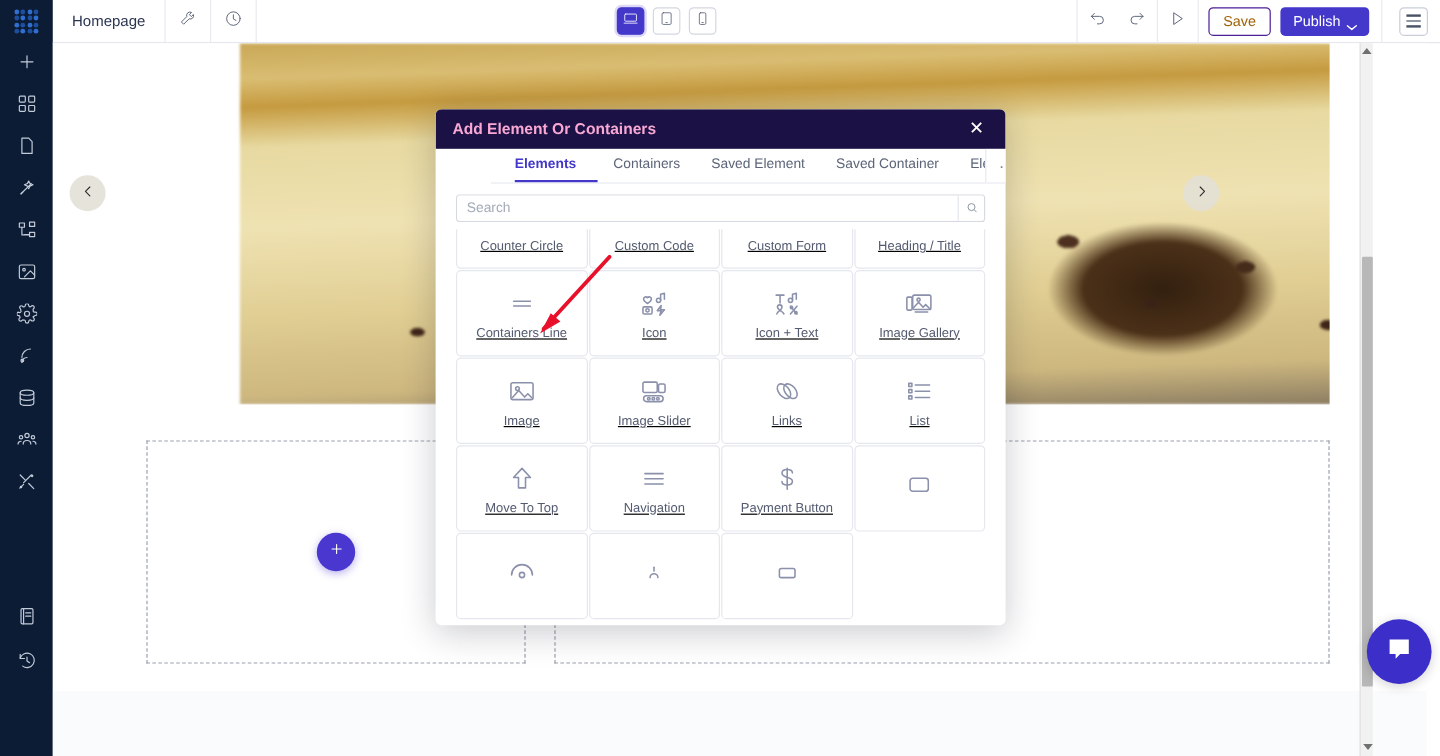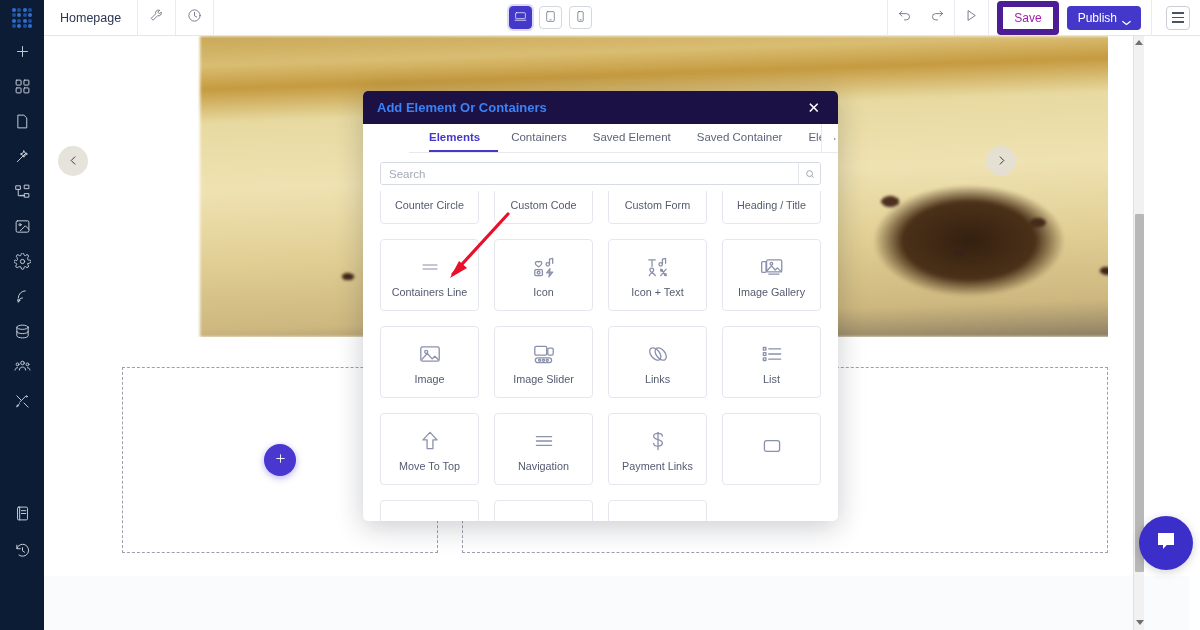--- a/index.html
+++ b/index.html
@@ -66,22 +66,22 @@
   .dev-btn.active { background: #4338ca; border-color: #4338ca; box-shadow: 0 0 0 2px #ddd9f7; }
   .dev-btn svg { width: 13px; height: 13px; stroke: #5a6478; fill: none; stroke-width: 1.3; stroke-linecap: round; stroke-linejoin: round; }
   .dev-btn.active svg { stroke: #ffffff; }
   .tb-right { display: flex; align-items: center; }
   .tb-sep { width: 1px; height: 36px; background: #e8eaef; }
   .tb-icon-btn {
     width: 33px; height: 36px; display: flex; align-items: center; justify-content: center; cursor: pointer;
   }
   .tb-icon-btn svg { width: 15px; height: 15px; stroke: #5a6478; fill: none; stroke-width: 1.3; stroke-linecap: round; stroke-linejoin: round; }
   .btn-save {
-    margin: 0 8px; padding: 4px 11px; font-size: 12px; color: #a21caf;
-    border: 6px solid #4c1d95; border-radius: 4px; background: #fff; cursor: pointer;
+    margin: 0 8px; padding: 4px 11px; font-size: 12px; color: #a16207;
+    border: 1px solid #4c1d95; border-radius: 4px; background: #fff; cursor: pointer;
     font-family: inherit;
   }
   .btn-publish {
     padding: 5px 11px; font-size: 12px; color: #fff; background: #4338ca;
     border: none; border-radius: 4px; cursor: pointer; display: flex; align-items: center; gap: 5px;
     font-family: inherit;
   }
   .btn-publish .chev { width: 8px; height: 5px; }
   .hamburger { width: 24px; height: 24px; border: 1px solid #c9ced9; border-radius: 4px;
     display: flex; flex-direction: column; align-items: center; justify-content: center; gap: 3px;
@@ -150,21 +150,21 @@
   
   .modal {
     position: absolute; left: 363px; top: 91px; width: 475px; height: 430px;
     background: #fff; border-radius: 5px; box-shadow: 0 6px 28px rgba(20,24,40,0.22);
     overflow: hidden; z-index: 20;
   }
   .modal-head {
     height: 33px; background: #1b1144; display: flex; align-items: center;
     padding: 0 14px; justify-content: space-between;
   }
-  .modal-title { color: #3b82f6; font-size: 13px; font-weight: bold; }
+  .modal-title { color: #f9a8d4; font-size: 13px; font-weight: bold; }
   .modal-close { color: #fff; font-size: 15px; line-height: 1; cursor: pointer; padding: 2px 4px; }
   .modal-tabs {
     height: 29px; display: flex; align-items: stretch; border-bottom: 1px solid #e7e9ee;
     padding-left: 20px; overflow: hidden; position: relative; margin-left: 46px;
   }
   .mtab {
     display: flex; align-items: center; padding: 0 13px; font-size: 11.5px; color: #5c6478;
     cursor: pointer; white-space: nowrap; border-bottom: 2px solid transparent;
   }
   .mtab.active { color: #4338ca; border-bottom-color: #4338ca; font-weight: bold; padding-left: 0; padding-right: 18px; }
@@ -185,22 +185,23 @@
   .search-btn {
     width: 22px; border-left: 1px solid #e3e6ec; display: flex; align-items: center; justify-content: center;
     cursor: pointer; background: #fff;
   }
   .search-btn svg { width: 10px; height: 10px; stroke: #6b7383; fill: none; stroke-width: 1.5; }
 
   .grid-scroll {
     position: absolute; left: 0; top: 100px; width: 475px; height: 330px; overflow: hidden;
   }
   .grid-inner {
-    padding: 0 17px; display: grid; grid-template-columns: repeat(4, 1fr); gap: 15px;
+    padding: 0 17px; display: grid; grid-template-columns: repeat(4, 1fr); gap: 1px;
     margin-top: -39px;
+    text-decoration: underline;
   }
   .tile {
     height: 72px; border: 1px solid #e4e7ee; border-radius: 4px; background: #fff;
     display: flex; flex-direction: column; align-items: center; justify-content: center; gap: 6px;
     cursor: pointer;
   }
   .tile-ico { height: 28px; display: flex; align-items: center; justify-content: center; }
   .tile-ico svg { stroke: #8b90ab; fill: none; stroke-width: 1.2; stroke-linecap: round; stroke-linejoin: round; }
   .tile-lbl { font-size: 10.8px; color: #545b70; text-align: center; line-height: 1; }
 
@@ -675,21 +676,21 @@
           </div>
           <div class="tile-lbl">Navigation</div>
         </div>
         <div class="tile">
           <div class="tile-ico">
             <svg viewBox="0 0 24 24" style="width:26px;height:26px;">
                 <path d="M12 4v16"></path>
                 <path d="M16 7.5c0-1.7-1.8-2.6-4-2.6s-4 1-4 2.8c0 4 8 2.2 8 6.2 0 1.9-1.8 2.9-4 2.9s-4-1-4-2.7"></path>
               </svg>
           </div>
-          <div class="tile-lbl">Payment Links</div>
+          <div class="tile-lbl">Payment Button</div>
         </div>
 
         <div class="tile">
           <div class="tile-ico">
             <svg viewBox="0 0 24 24" style="width:26px;height:26px;">
                 <rect x="5" y="7" width="14" height="10" rx="2"></rect>
               </svg>
           </div>
           <div class="tile-lbl"></div>
         </div>

